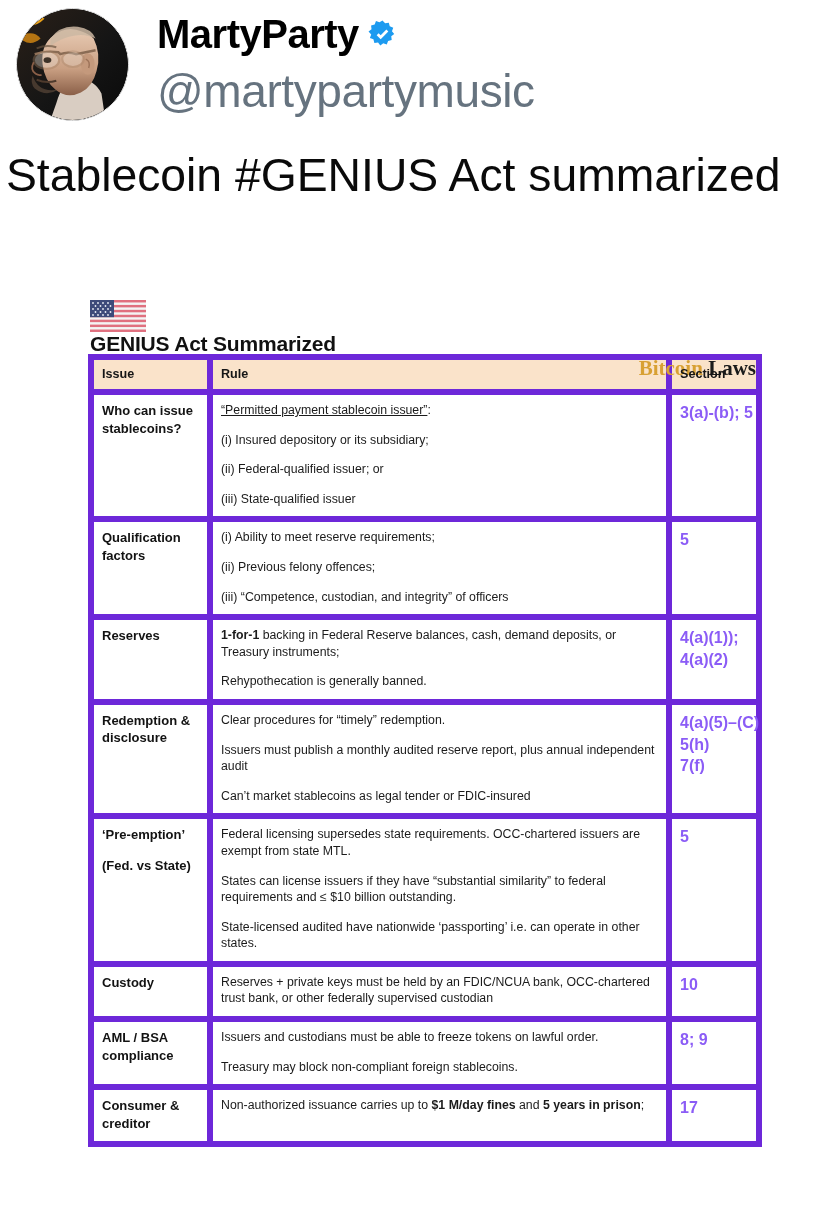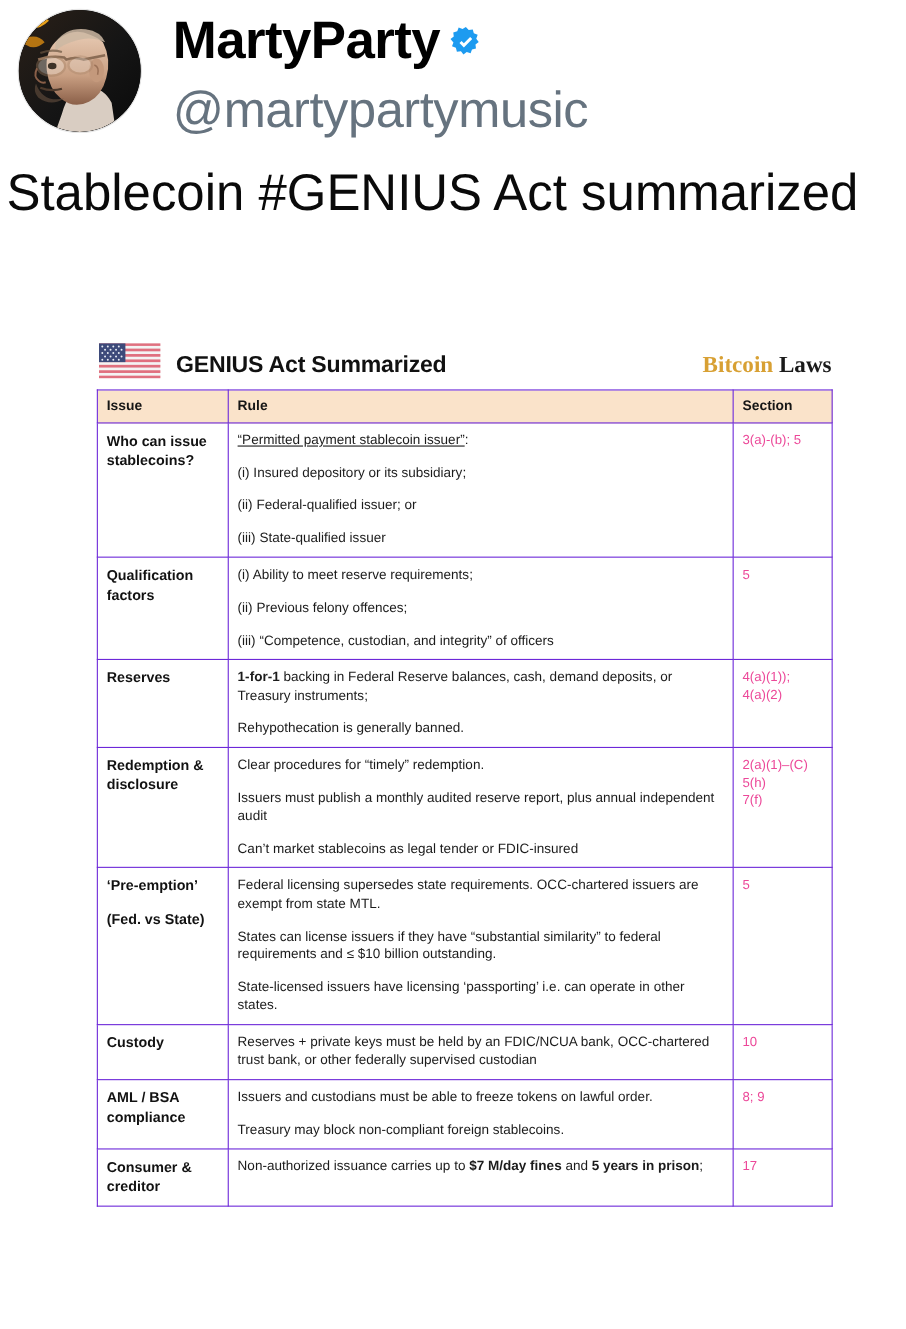--- a/index.html
+++ b/index.html
@@ -43,21 +43,21 @@
     justify-content: flex-start;
     padding-top: 6px;
   }
   .name-row {
     display: flex;
     align-items: center;
     gap: 8px;
     line-height: 1;
   }
   .display-name {
-    font-size: 48px;
+    font-size: 40px;
     font-weight: 700;
     color: #000000;
     letter-spacing: -0.5px;
     font-family: "Liberation Sans", sans-serif;
   }
   .verified-badge {
     width: 31px;
     height: 31px;
     display: inline-block;
     flex: 0 0 auto;
@@ -85,23 +85,24 @@
 
   
   .card {
     position: absolute;
     left: 88px;
     top: 300px;
     width: 670px;
   }
   .card-head {
     display: flex;
-    align-items: flex-end;
+    align-items: flex-start;
     height: 44px;
     padding-left: 2px;
+    flex-direction: column;
   }
   .flag-icon {
     width: 56px;
     height: 32px;
     display: block;
     margin-right: 14px;
     flex: 0 0 auto;
   }
   .flag-icon svg { display: block; width: 100%; height: 100%; }
   .card-title {
@@ -124,21 +125,21 @@
   
   table.genius {
     border-collapse: collapse;
     width: 668px;
     table-layout: fixed;
     margin-top: 10px;
     font-size: 12.3px;
     color: #1b1b1b;
   }
   table.genius th, table.genius td {
-    border: 1px solid #6d28d9;
+    border: 6px solid #6d28d9;
     vertical-align: top;
     padding: 7px 8px 9px 8px;
     line-height: 1.35;
   }
   table.genius thead th {
     background: #fae3ca;
     font-weight: 700;
     font-size: 12.6px;
     padding-top: 6px;
     padding-bottom: 6px;
@@ -154,23 +155,24 @@
     color: #121212;
     font-size: 13px;
   }
   td.rule p, td.issue p {
     margin: 0 0 13px 0;
   }
   td.rule p:last-child, td.issue p:last-child {
     margin-bottom: 0;
   }
   td.sec {
-    font-size: 12px;
-    color: #ec4899;
+    font-size: 16px;
+    color: #8b5cf6;
     line-height: 1.25;
+    font-weight: bold;
   }
   td.sec div { white-space: nowrap; }
   .u { text-decoration: underline; }
   .b { font-weight: 700; }
 </style>
 </head>
 <body>
 
 <div class="tweet-header">
 
@@ -340,34 +342,34 @@
         <tr>
           <td class="issue">
             <p>Redemption &amp; disclosure</p>
           </td>
           <td class="rule">
             <p>Clear procedures for “timely” redemption.</p>
             <p>Issuers must publish a monthly audited reserve report, plus annual independent audit</p>
             <p>Can’t market stablecoins as legal tender or FDIC-insured</p>
           </td>
           <td class="sec">
-            <div>2(a)(1)–(C)</div>
+            <div>4(a)(5)–(C)</div>
             <div>5(h)</div>
             <div>7(f)</div>
           </td>
         </tr>
         <tr>
           <td class="issue">
             <p>‘Pre-emption’</p>
             <p>(Fed. vs State)</p>
           </td>
           <td class="rule">
             <p>Federal licensing supersedes state requirements. OCC-chartered issuers are exempt from state MTL.</p>
             <p>States can license issuers if they have “substantial similarity” to federal requirements and ≤ $10 billion outstanding.</p>
-            <p>State-licensed issuers have licensing ‘passporting’ i.e. can operate in other states.</p>
+            <p>State-licensed audited have nationwide ‘passporting’ i.e. can operate in other states.</p>
           </td>
           <td class="sec">
             <div>5</div>
           </td>
         </tr>
         <tr>
           <td class="issue">
             <p>Custody</p>
           </td>
           <td class="rule">
@@ -387,21 +389,21 @@
           </td>
           <td class="sec">
             <div>8; 9</div>
           </td>
         </tr>
         <tr>
           <td class="issue">
             <p>Consumer &amp; creditor</p>
           </td>
           <td class="rule">
-            <p>Non-authorized issuance carries up to <span class="b">$7 M/day fines</span> and <span class="b">5 years in prison</span>;</p>
+            <p>Non-authorized issuance carries up to <span class="b">$1 M/day fines</span> and <span class="b">5 years in prison</span>;</p>
           </td>
           <td class="sec">
             <div>17</div>
           </td>
         </tr>
       </tbody>
   </table>
 </div>
 
 </body></html>

